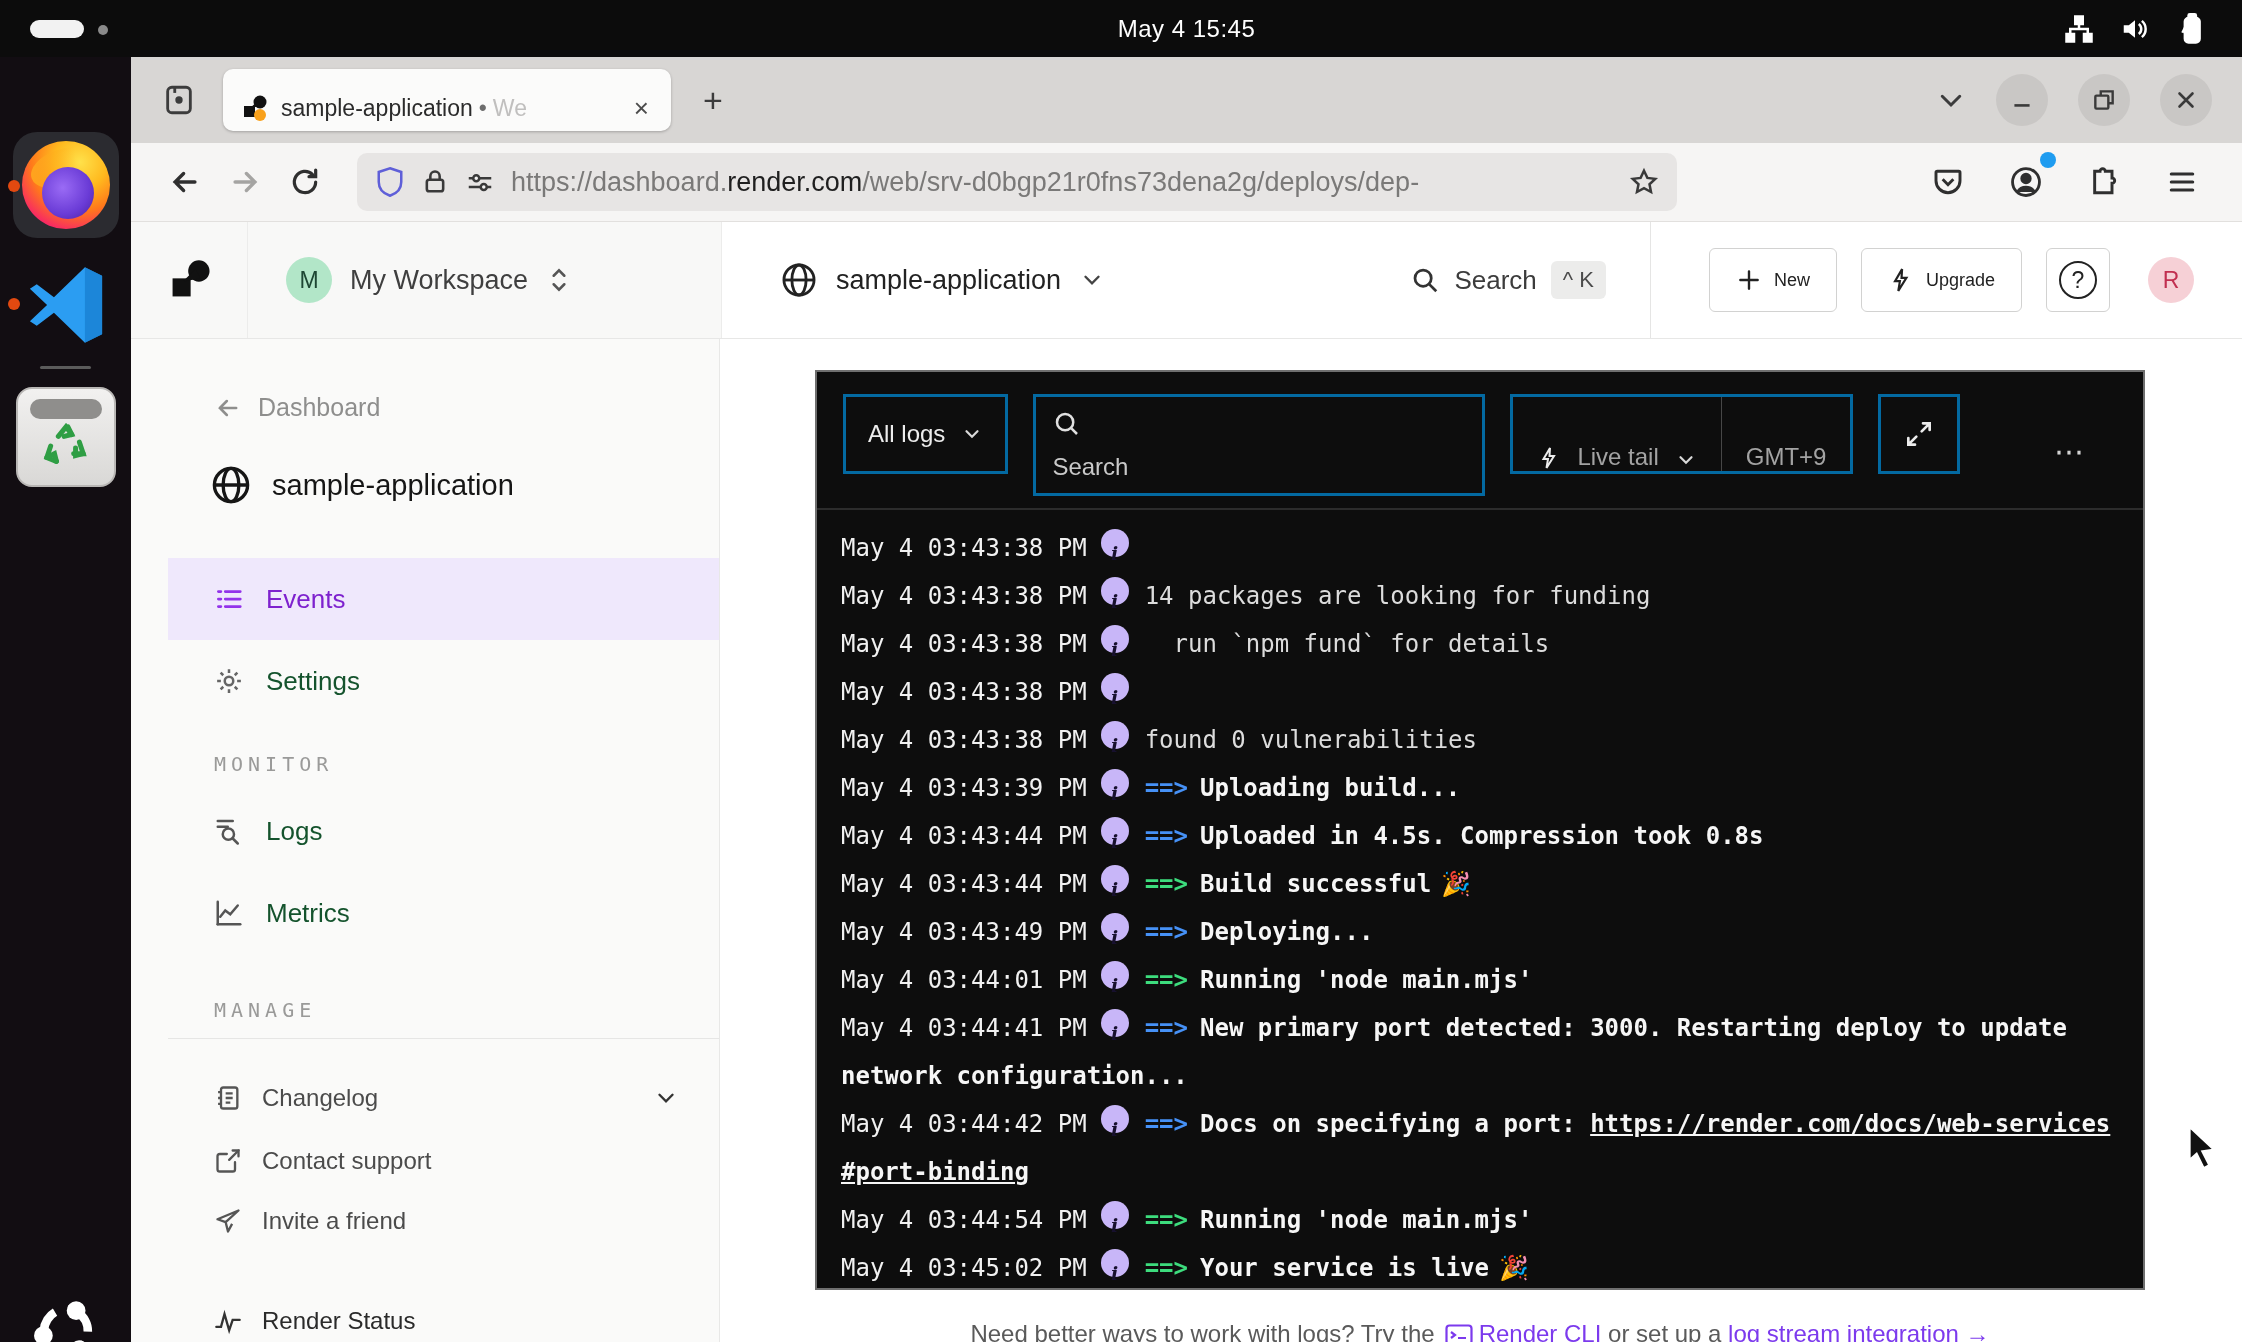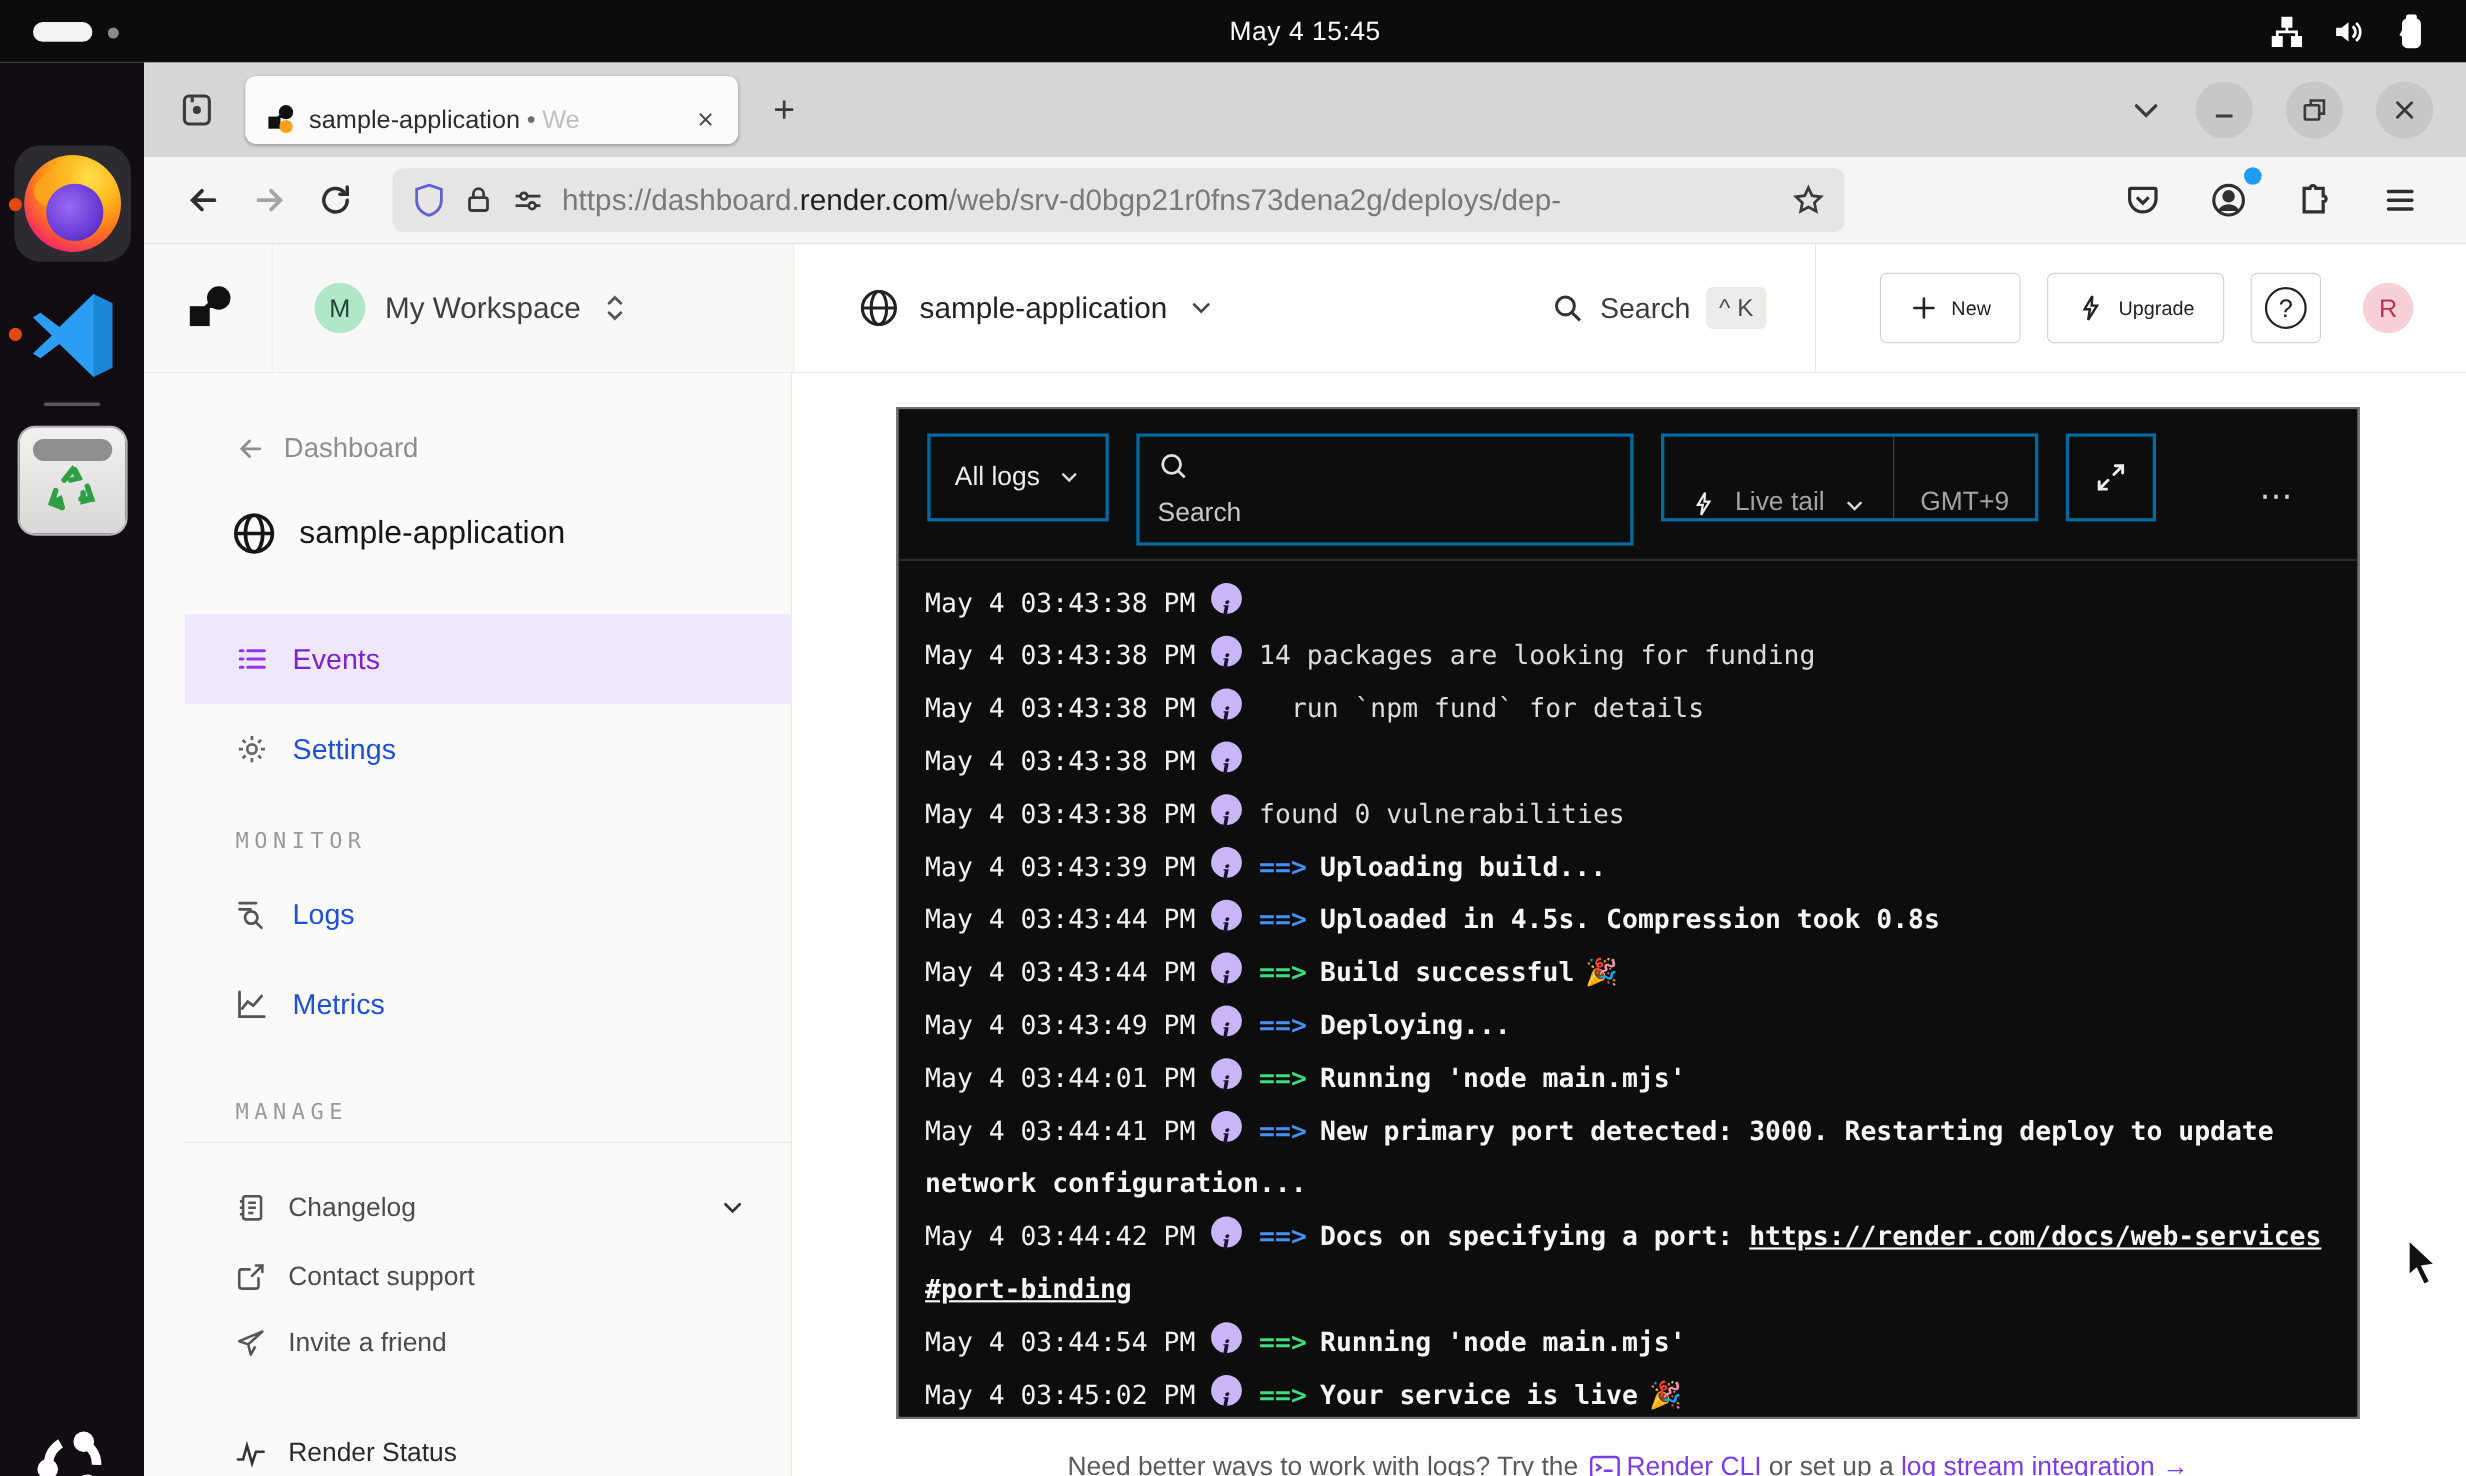--- a/index.html
+++ b/index.html
@@ -74,21 +74,21 @@
   .kbd { background:#ececeb; border-radius:6px; padding:6px 12px; font-size:22px; color:#4b4b4b; }
   .hdr-buttons { border-left:1px solid #e5e5e4; display:flex; align-items:center; gap:24px; padding-left:58px; height:100%; }
   .btn { display:flex; align-items:center; gap:12px; border:1px solid #d2d2d1; border-radius:6px; height:64px; padding:0 26px;
     font-size:18px; color:#222; background:#fff; }
   .btn-sq { width:64px; height:64px; border:1px solid #d2d2d1; border-radius:6px; display:grid; place-items:center; }
 
   .app-body { flex:1; display:flex; min-height:0; }
   .sidebar { width:589px; background:#fafaf9; border-right:1px solid #e8e8e7; padding-top:54px; flex:0 0 auto;padding-left:37px; }
   .sb-back { display:flex; align-items:center; gap:16px; padding-left:46px; color:#8e8e8d; font-size:25px; }
   .sb-svc { display:flex; align-items:center; gap:20px; padding-left:42px; margin-top:42px; color:#161616; font-size:29px; font-weight:500; }
-  .sb-item { display:flex; align-items:center; gap:22px; height:82px; padding-left:46px; font-size:26px; color:#1d4ed8; }
+  .sb-item { display:flex; align-items:center; gap:22px; height:82px; padding-left:46px; font-size:26px; color:#14532d; }
   .sb-item.selected { background:#efe8fc; color:#7e22ce; }
   .sb-group { margin-top:34px; }
   .sb-sect { font-family:"DejaVu Sans Mono", monospace; font-size:20px; letter-spacing:5px; color:#9a9a99; padding-left:46px; }
   .sb-divider { height:1px; background:#e6e6e5; margin-top:16px; }
   .sb-link { display:flex; align-items:center; gap:20px; height:60px; padding:0 40px 0 46px; font-size:24px; color:#4b4b4b; }
   .sb-link .chev { margin-left:auto; color:#333; }
 
   .main { flex:1; position:relative; background:#fff; min-width:0; }
   .panel { position:absolute; left:95px; top:31px; width:1330px; height:920px; background:#0d0d0d;
     border:2px solid #6f6f6f; display:flex; flex-direction:column; }

